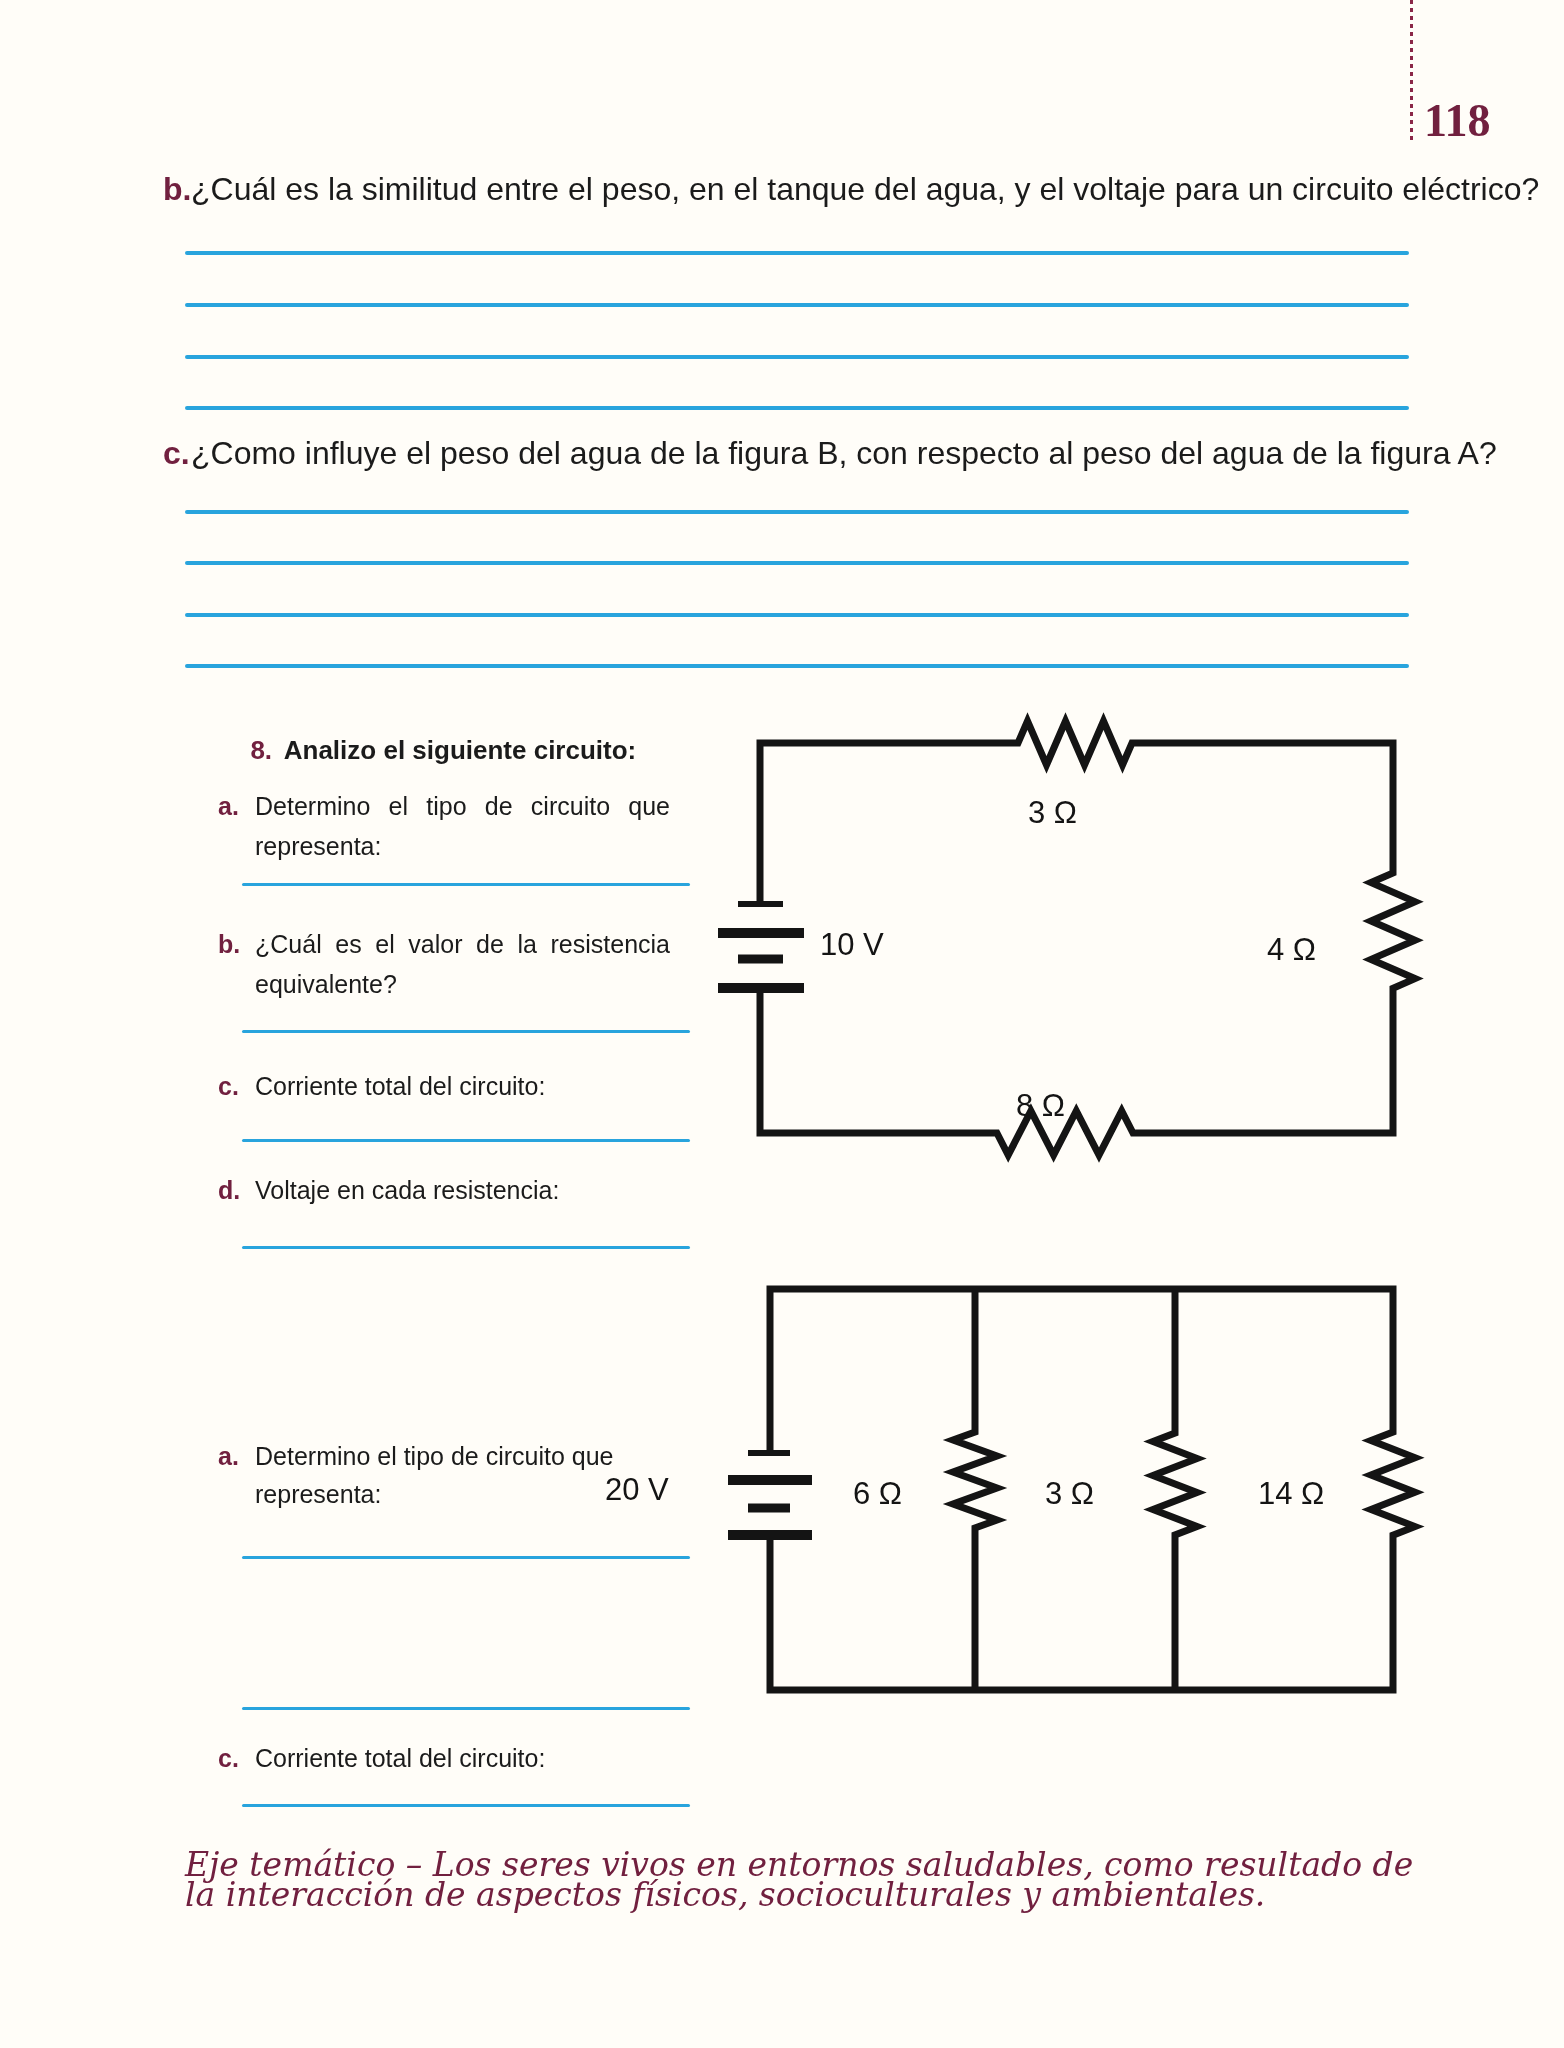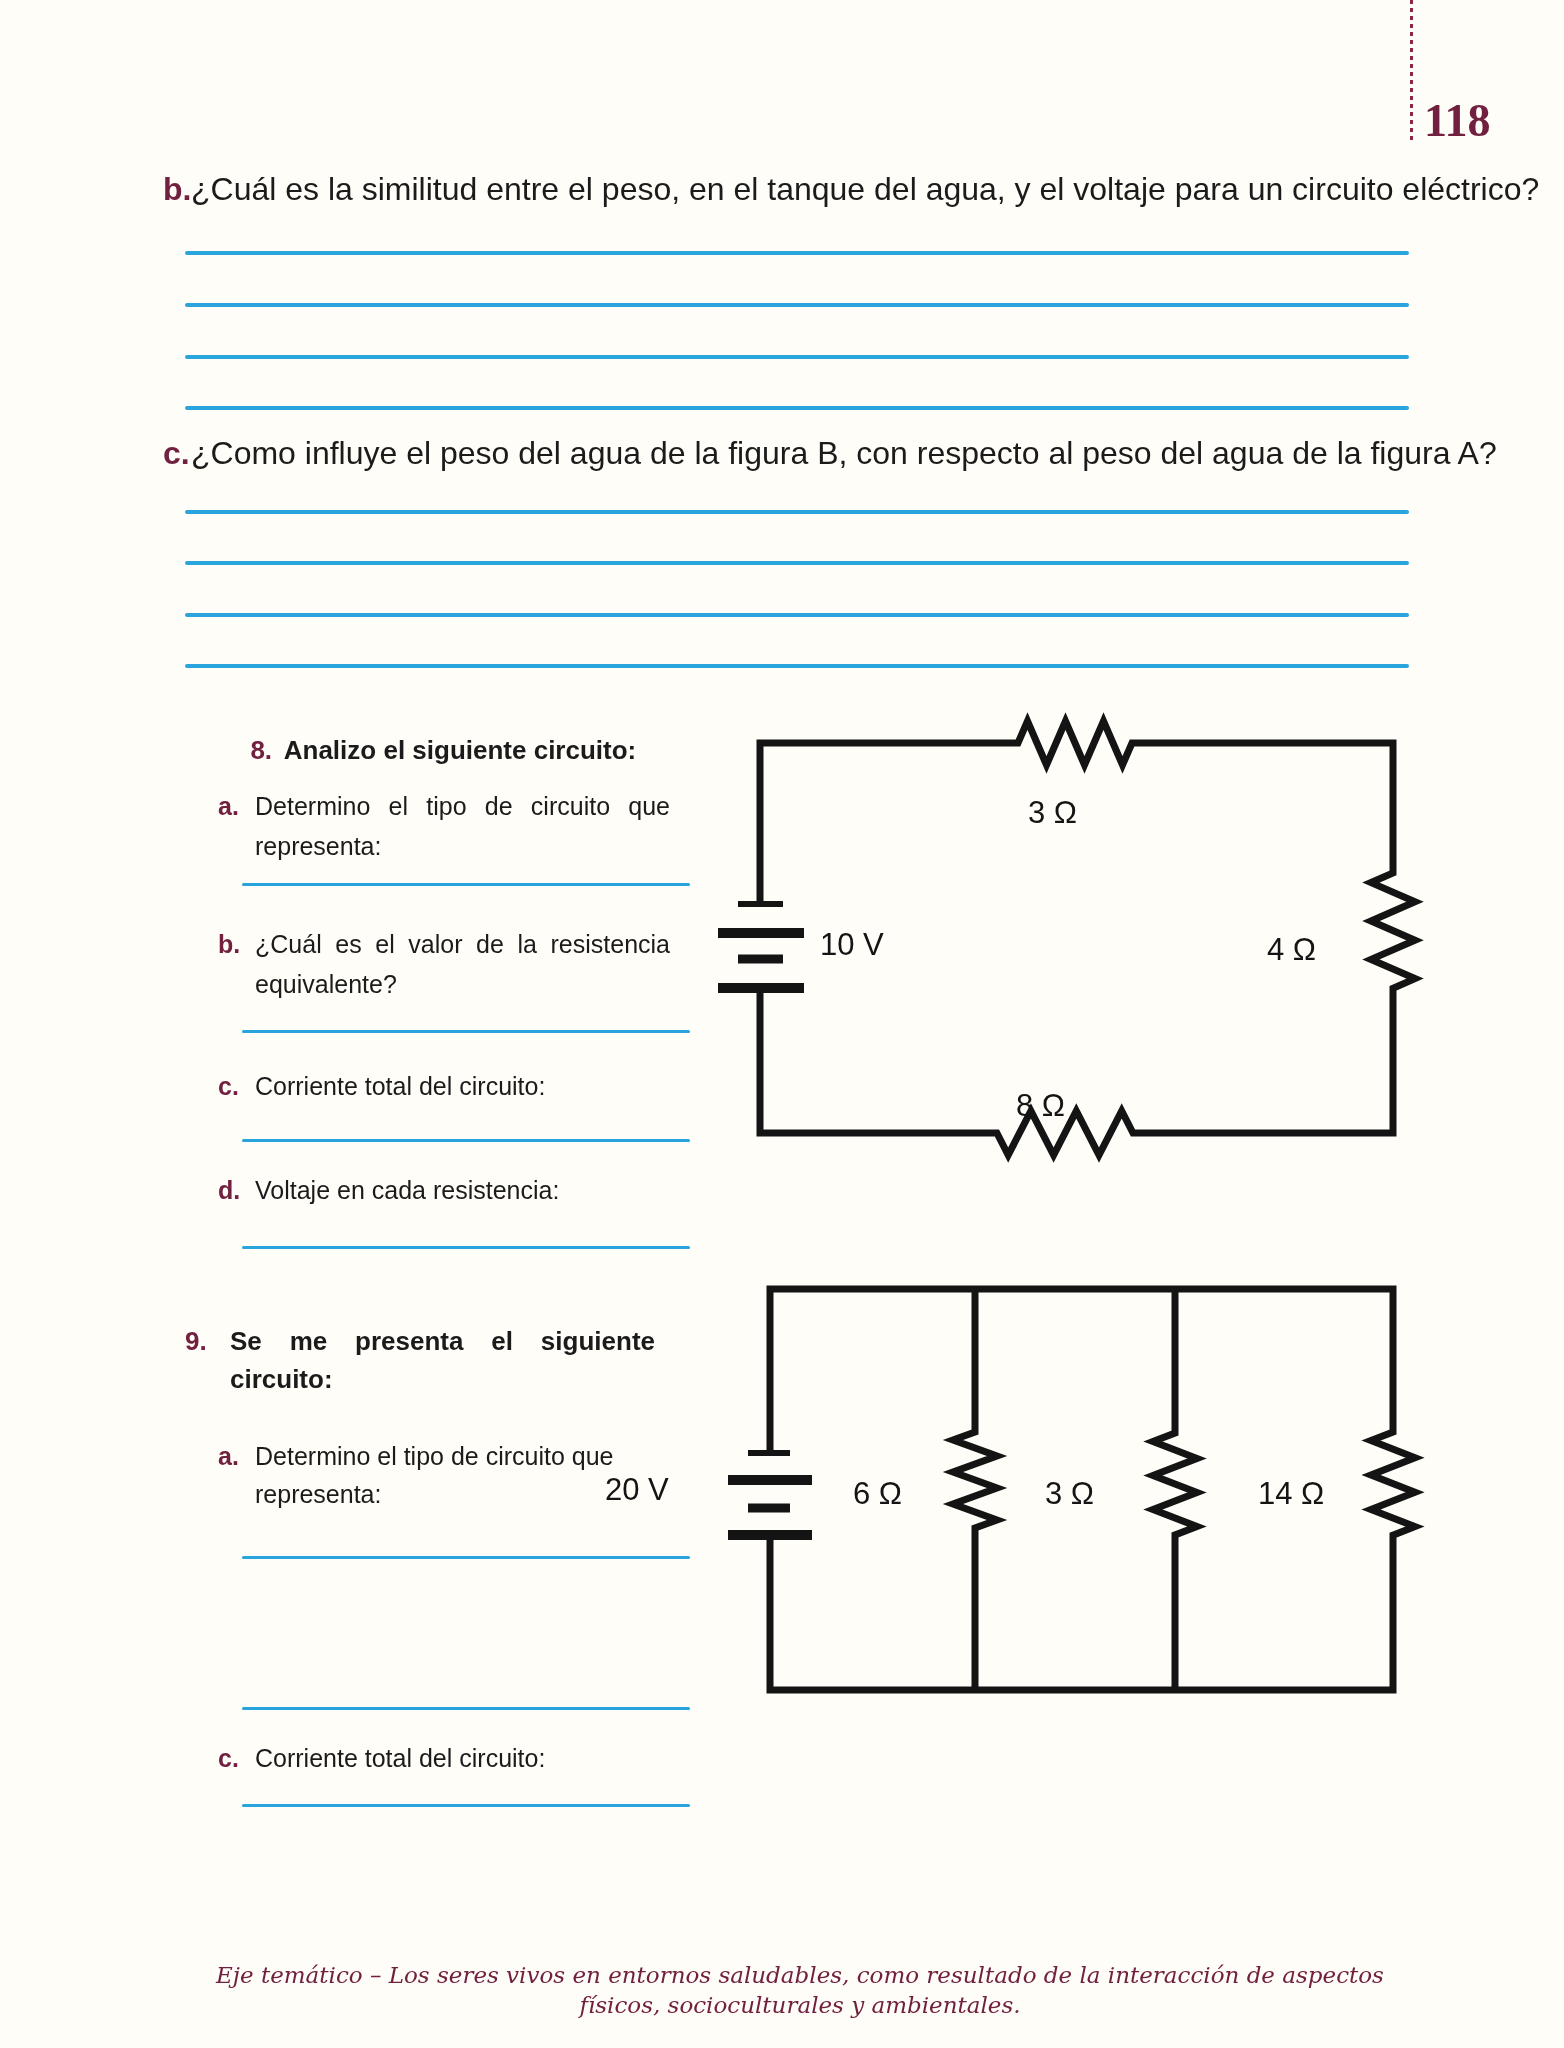--- a/index.html
+++ b/index.html
@@ -44,25 +44,24 @@
     padding-left:37px;text-indent:-37px;
     box-sizing:border-box;
   }
   .item-label{display:inline-block;width:37px;color:#71203f;font-weight:700;text-indent:0;}
   
   .circ-label{font-size:31px;line-height:34px;color:#141414;}
   .center{text-align:left;}
   .right{}
   
   .footer{
-    left:185px;top:1960px;width:1230px;
-    text-align:center;
+    left:185px;top:1850px;width:1230px;
     font-family:"DejaVu Serif", serif;
     font-style:italic;
-    font-size:23px;line-height:30px;
+    font-size:33px;line-height:30px;
     color:#71203f;
   }
 </style>
 </head>
 <body>
 
 <div id="page">
 
   <div class="abs dotted-rule"></div>
   <div class="abs page-number">118</div>
@@ -100,23 +99,20 @@
   <div class="abs item" style="left:218px;top:1066px;width:452px;">
     <span class="item-label">c.</span><span>Corriente total del circuito:</span>
   </div>
   <div class="abs blue-line short-line" style="top:1139px;"></div>
 
   <div class="abs item" style="left:218px;top:1170px;width:452px;">
     <span class="item-label">d.</span><span>Voltaje en cada resistencia:</span>
   </div>
   <div class="abs blue-line short-line" style="top:1246px;"></div>
 
-  <div class="abs sec-heading justify" style="left:185px;top:1322px;width:425px;">
-    <span class="sec-num">9.</span><span>Se me presenta el siguiente circuito:</span>
-  </div>
 
   <div class="abs item" style="left:218px;top:1437px;width:407px;line-height:38px;">
     <span class="item-label">a.</span><span>Determino el tipo de circuito que representa:</span>
   </div>
   <div class="abs blue-line short-line" style="top:1556px;"></div>
 
   <div class="abs blue-line short-line" style="top:1707px;"></div>
 
   <div class="abs item" style="left:218px;top:1738px;width:407px;">
     <span class="item-label">c.</span><span>Corriente total del circuito:</span>

